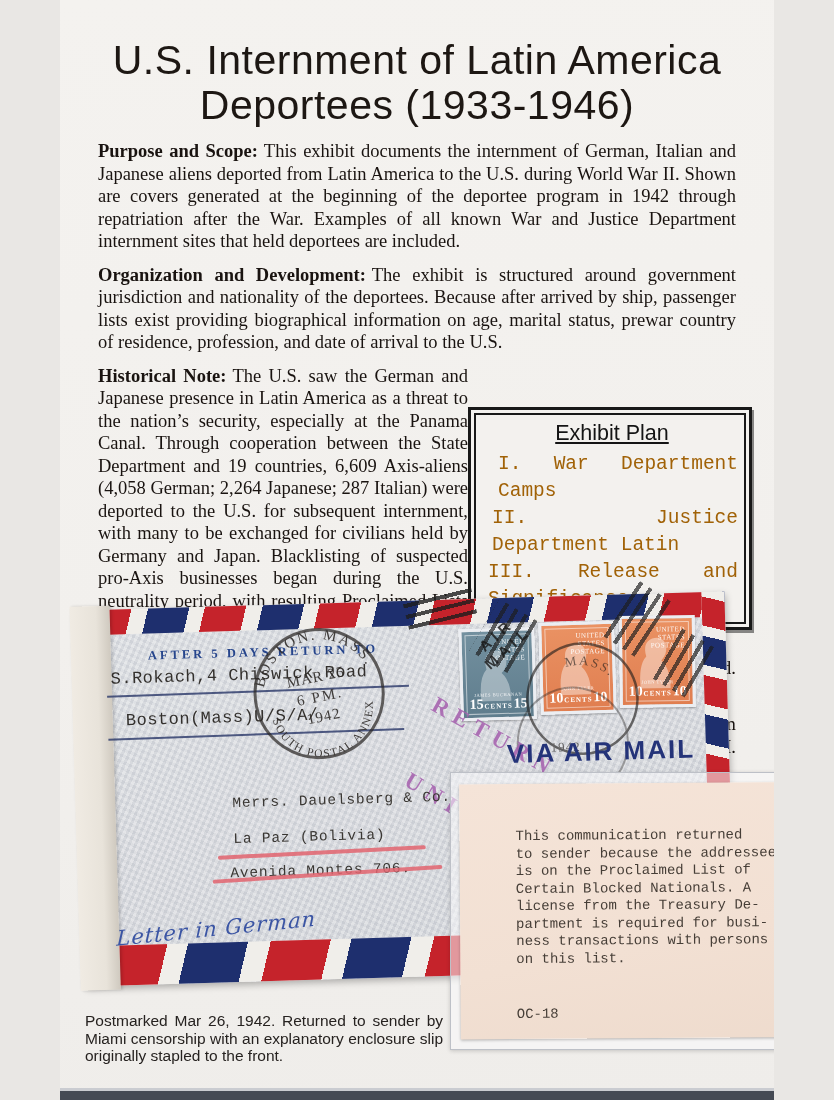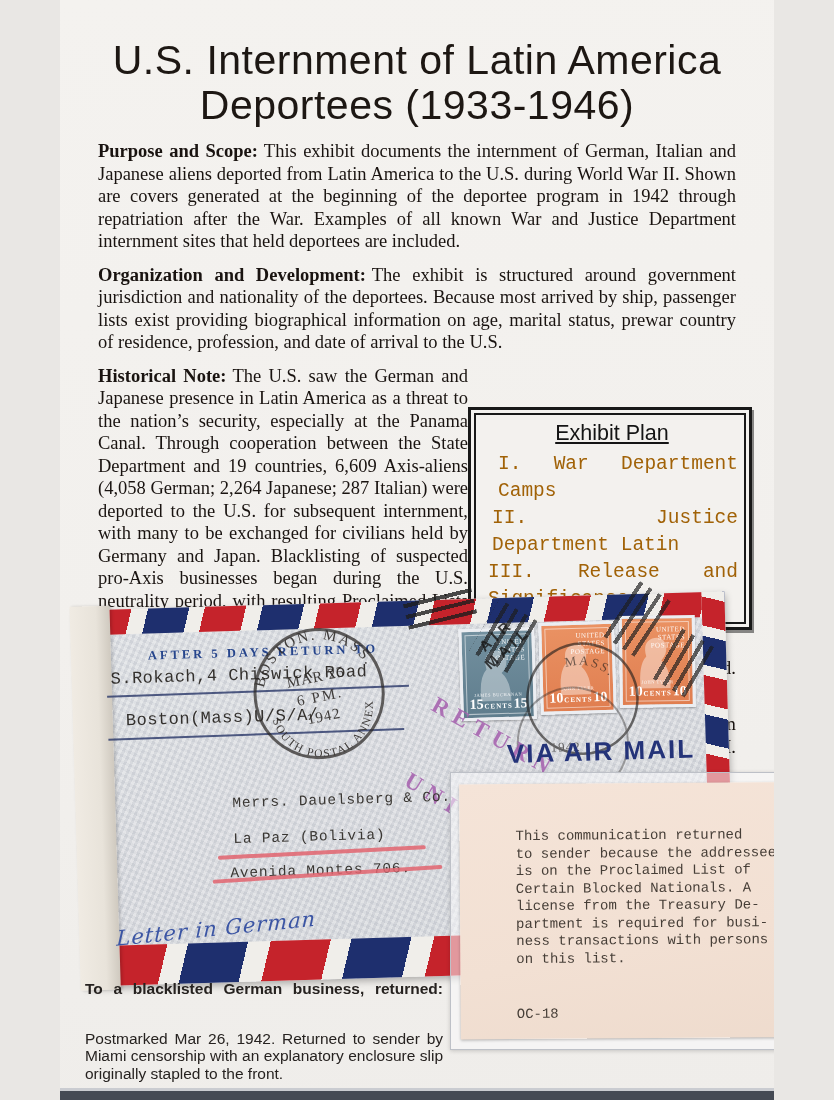--- a/index.html
+++ b/index.html
@@ -117,21 +117,21 @@
 <div class="sheet">
 
   <div class="title">
     <div>U.S. Internment of Latin America</div>
     <div>Deportees (1933-1946)</div>
   </div>
 
   <div class="content">
     <p class="para"><b class="lead">Purpose and Scope:</b><span>This exhibit documents the internment of German, Italian and Japanese aliens deported from Latin America to the U.S. during World War II.  Shown are covers generated at the beginning of the deportee program in 1942 through repatriation after the War.  Examples of all known War and Justice Department internment sites that held deportees are included.</span></p>
 
-    <p class="para"><b class="lead">Organization and Development:</b><span>The exhibit is structured around government jurisdiction and nationality of the deportees.  Because most arrived by ship, passenger lists exist providing biographical information on age, marital status, prewar country of residence, profession, and date of arrival to the U.S.</span></p>
+    <p class="para"><b class="lead">Organization and Development:</b><span>The exhibit is structured around government jurisdiction and nationality of the deportees.  Because after arrived by ship, passenger lists exist providing biographical information on age, marital status, prewar country of residence, profession, and date of arrival to the U.S.</span></p>
 
     <p class="para"><span class="plan-box">
           <span class="plan-inner">
             <span class="plan-title">Exhibit Plan</span>
             <span class="plan-item">I.  War Department Camps</span>
             <span class="plan-item">II. Justice Department Latin</span>
             <span class="plan-item">III. Release and Significance</span>
           </span>
         </span><b class="lead">Historical Note:</b><span>The U.S. saw the German and Japanese presence in Latin America as a threat to the nation’s security, especially at the Panama Canal.  Through cooperation between the State Department and 19 countries, 6,609 Axis-aliens (4,058 German; 2,264 Japanese; 287 Italian) were deported to the U.S. for subsequent internment, with many to be exchanged for civilians held by Germany and Japan.  Blacklisting of suspected pro-Axis businesses began during the U.S. neutrality period, with resulting Proclaimed Lists of Certain Blocked Nationals forming the basis for deportation.  Deportations stopped in October 1944 when it became clear there would be no more repatriations until war’s end.  Return to Latin America and to the motherlands spanned several postwar years.</span></p>
 
@@ -265,19 +265,18 @@
         <span>license from the Treasury De-</span>
         <span>partment is required for busi-</span>
         <span>ness transactions with persons</span>
         <span>on this list.</span>
       </div>
       <div class="slip-code">OC-18</div>
     </div>
   </div>
 
   <div class="caption">
-    <span class="caption-lead">To a blacklisted German business, returned:</span>
     <span class="caption-text">Postmarked Mar 26, 1942.  Returned to sender by Miami censorship with an explanatory enclosure slip originally stapled to the front.</span>
   </div>
 
   <div class="scan-light"></div>
   <div class="scan-dark"></div>
 </div>
 
 </body></html>

